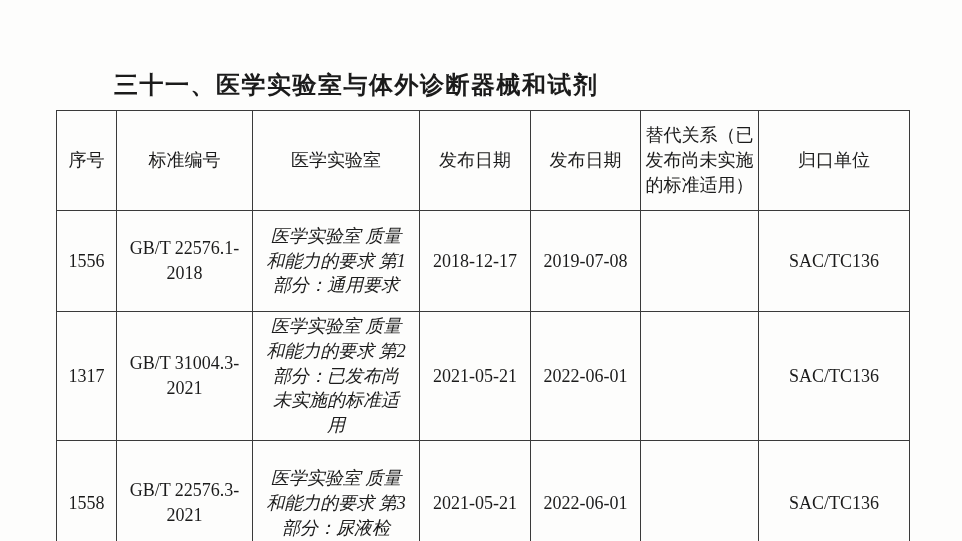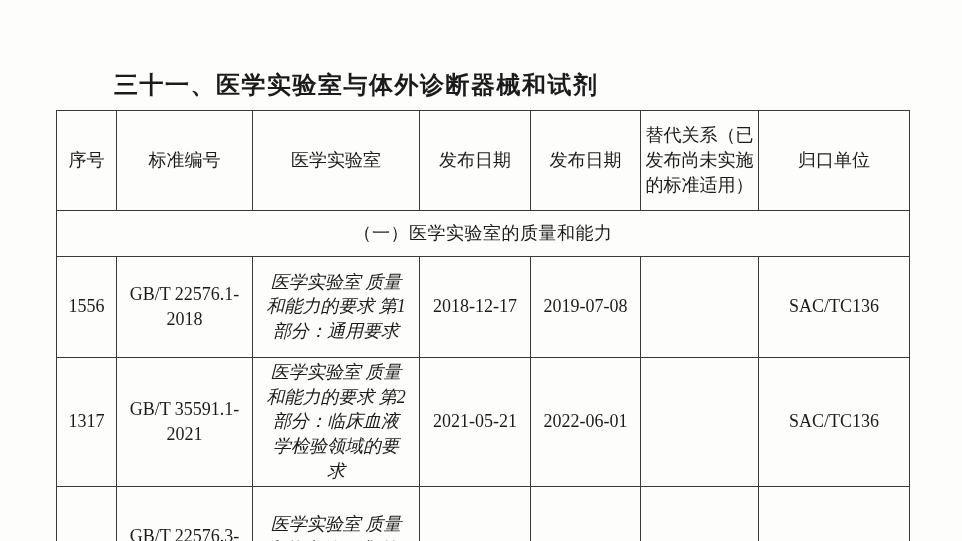--- a/index.html
+++ b/index.html
@@ -91,38 +91,35 @@
         <th>序号</th>
         <th>标准编号</th>
         <th>医学实验室</th>
         <th>发布日期</th>
         <th>发布日期</th>
         <th class="col-replace">替代关系（已发布尚未实施的标准适用）</th>
         <th>归口单位</th>
       </tr>
     </thead>
     <tbody>
-      <tr class="section-row">
-        <td colspan="7">（一）医学实验室的质量和能力</td>
-      </tr>
 
       <tr class="data-row-1">
         <td>1556</td>
         <td class="cell-code">GB/T 22576.1-2018</td>
         <td class="cell-name">医学实验室 质量和能力的要求 第1部分：通用要求</td>
         <td>2018-12-17</td>
         <td>2019-07-08</td>
         <td></td>
         <td>SAC/TC136</td>
       </tr>
 
       <tr class="data-row-2">
         <td>1317</td>
-        <td class="cell-code">GB/T 35591.1-2021</td>
-        <td class="cell-name">医学实验室 质量和能力的要求 第2部分：临床血液学检验领域的要求</td>
+        <td class="cell-code">GB/T 31004.3-2021</td>
+        <td class="cell-name">医学实验室 质量和能力的要求 第2部分：已发布尚未实施的标准适用</td>
         <td>2021-05-21</td>
         <td>2022-06-01</td>
         <td></td>
         <td>SAC/TC136</td>
       </tr>
 
       <tr class="data-row-3">
         <td>1558</td>
         <td class="cell-code">GB/T 22576.3-2021</td>
         <td class="cell-name">医学实验室 质量和能力的要求 第3部分：尿液检</td>

